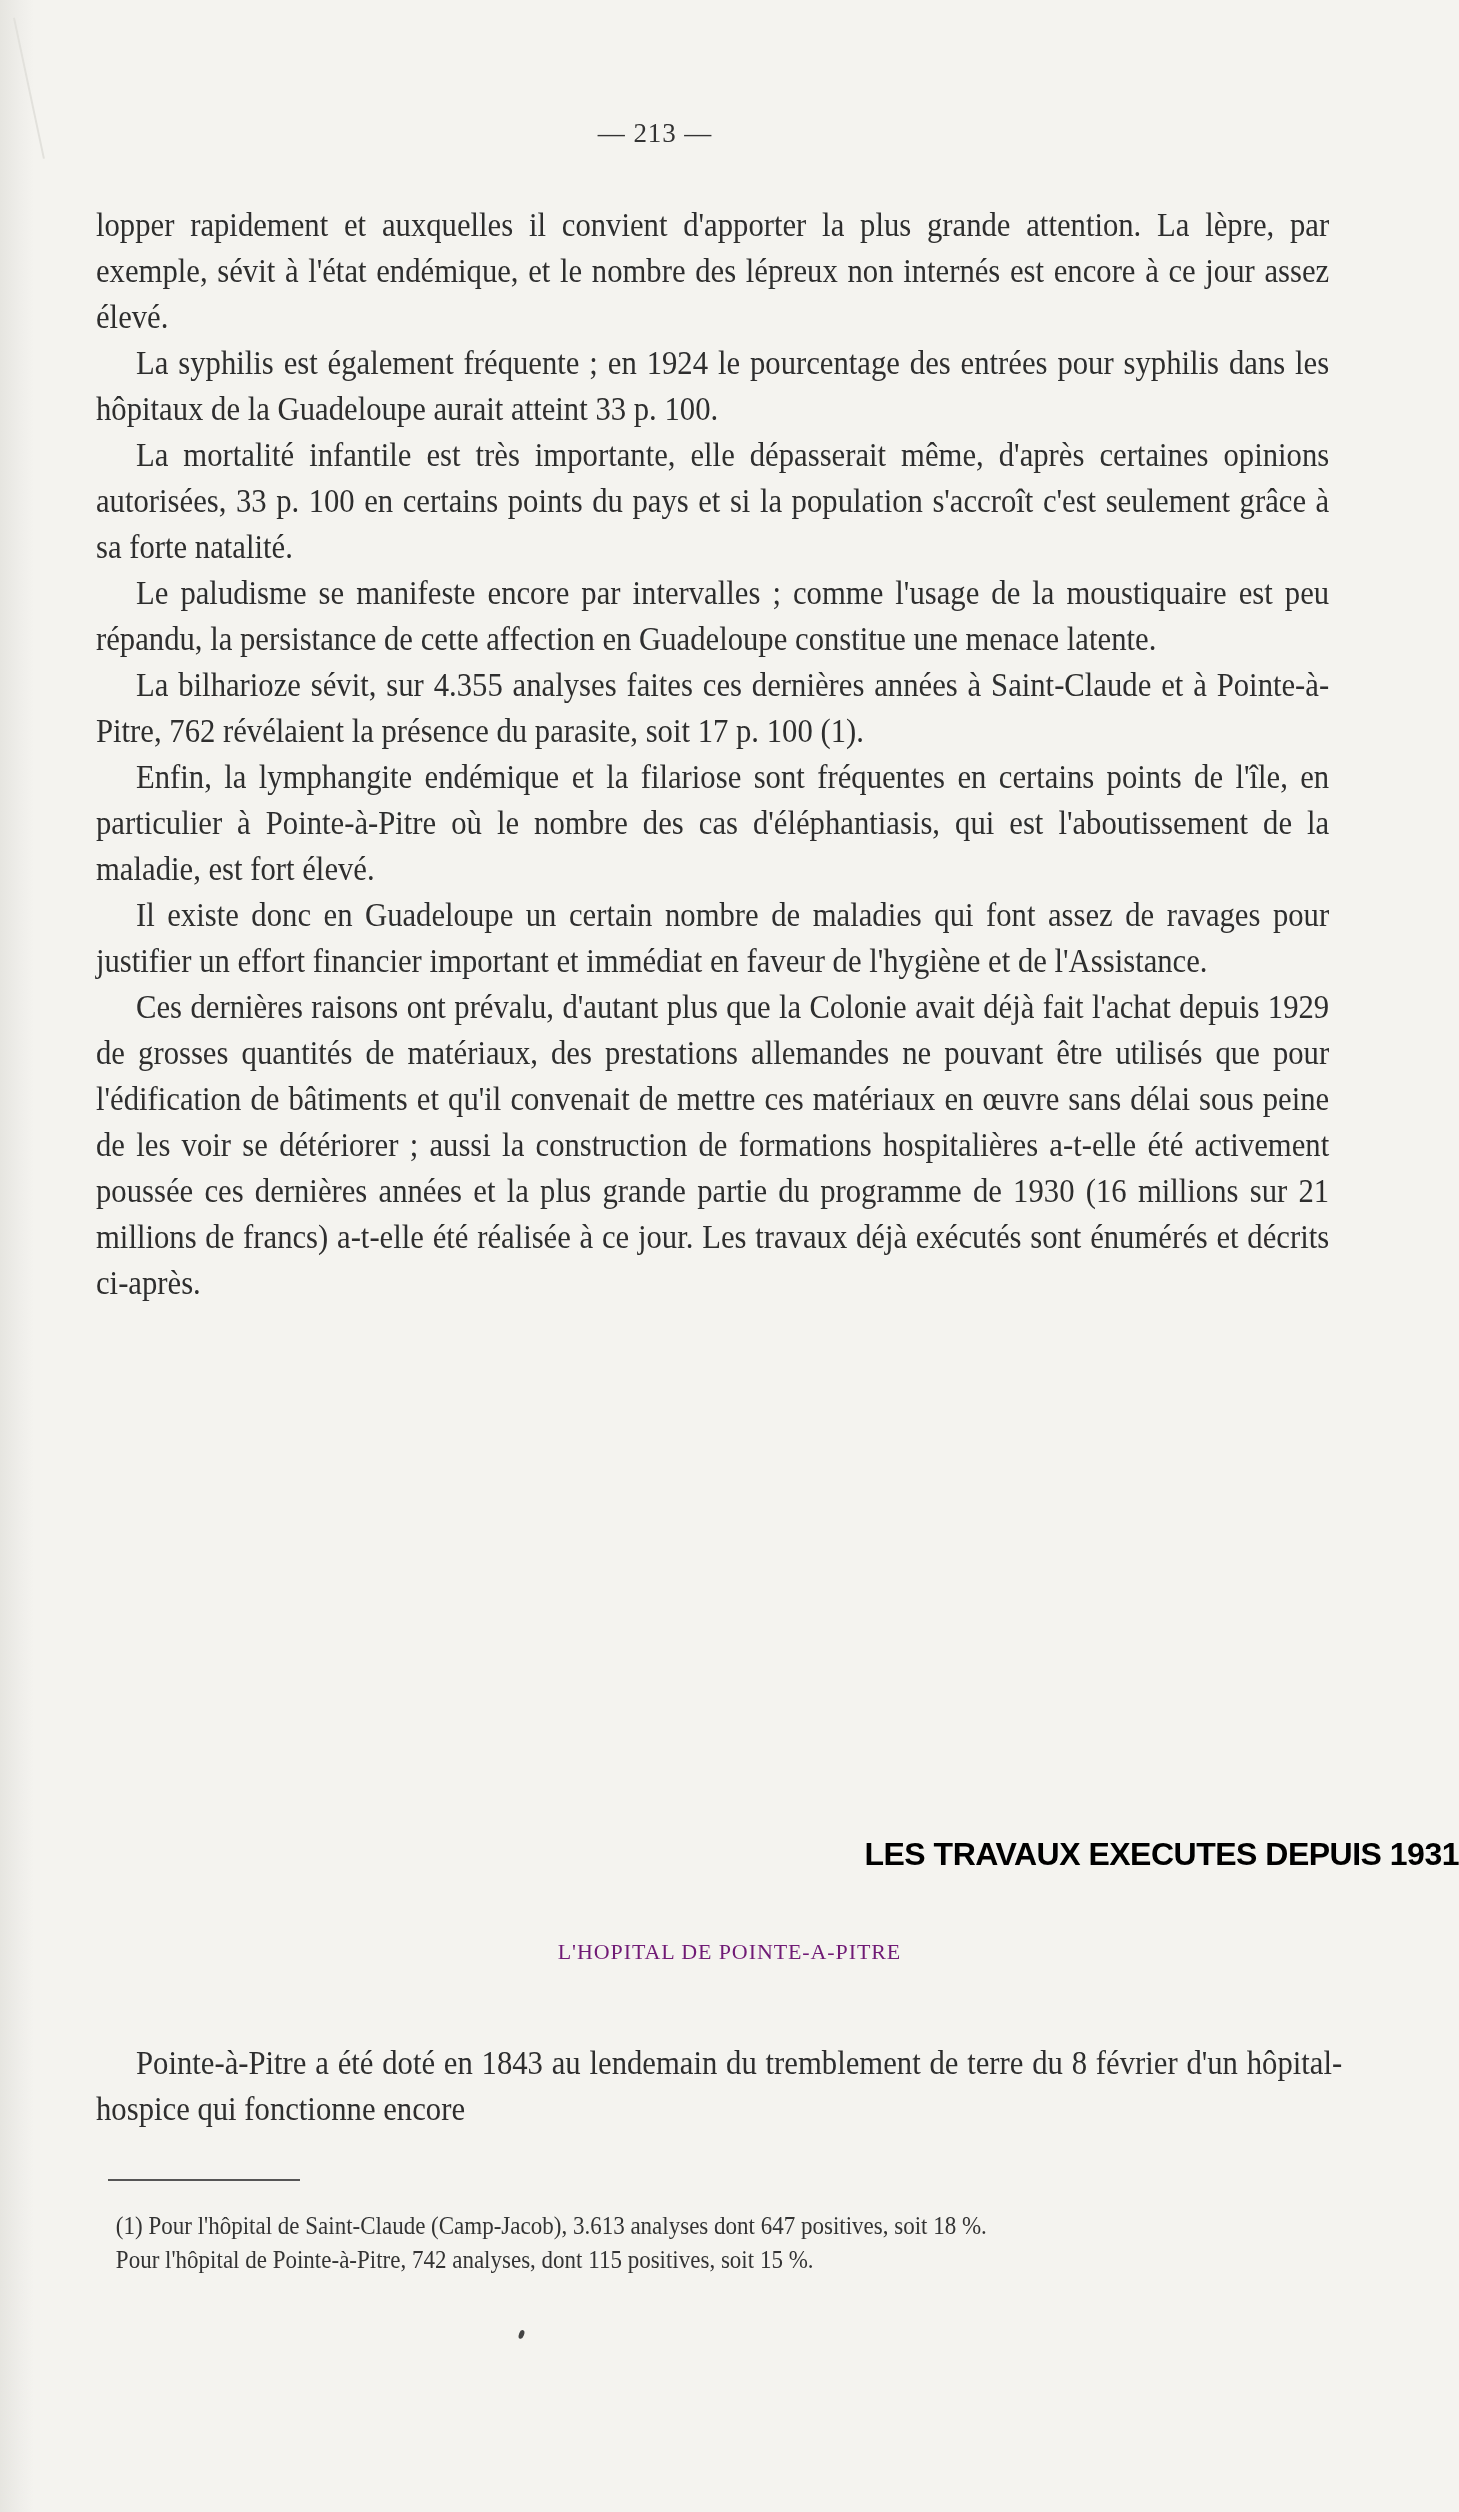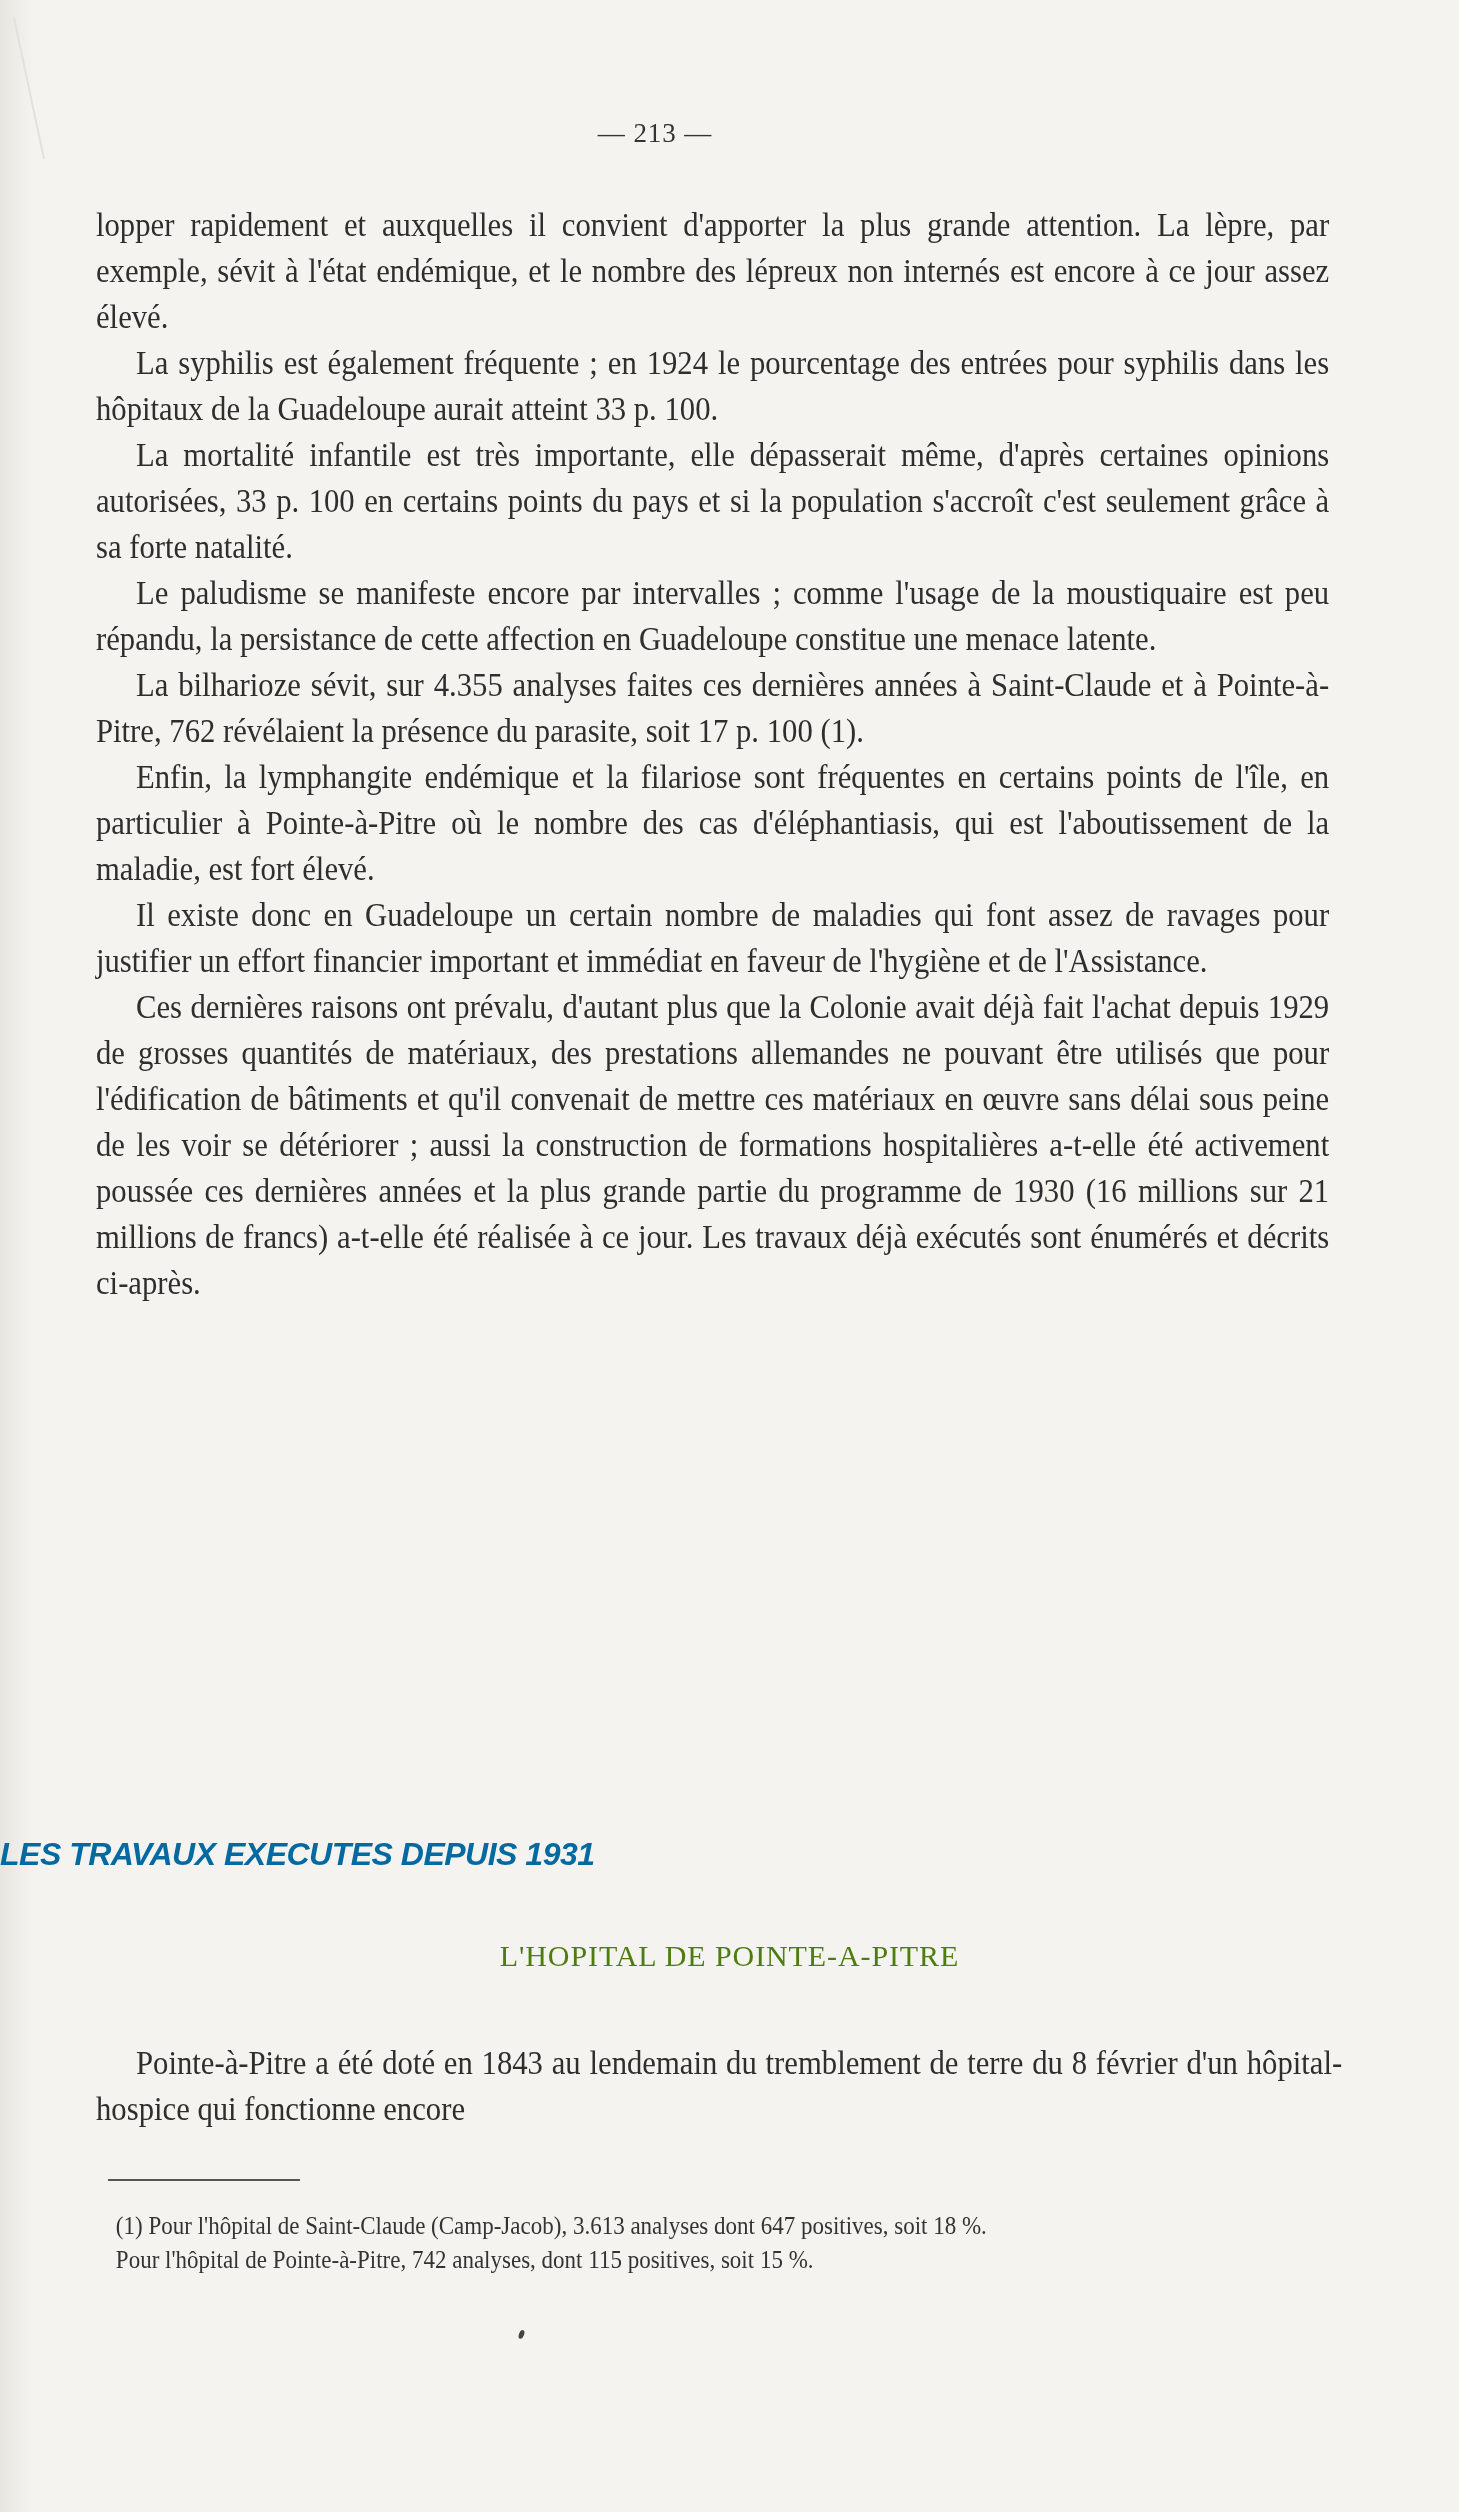--- a/index.html
+++ b/index.html
@@ -57,37 +57,36 @@
       text-indent: 43px;
     }
     .body-text p.no-indent {
       text-indent: 0;
     }
     .section-heading {
       position: absolute;
       top: 1836px;
       left: 0;
       width: 1459px;
-      text-align: left;
+      text-align: right;
       font-family: "Liberation Sans", "DejaVu Sans", sans-serif;
       font-weight: bold;
       font-size: 32px;
-      color: #0369a1;
+      color: #000000;
       letter-spacing: -0.5px;
-      font-style: italic;
     }
     .sub-heading {
       position: absolute;
       top: 1939px;
       left: 0;
       width: 1459px;
       text-align: center;
-      font-size: 30px;
+      font-size: 22px;
       letter-spacing: 0.9px;
-      color: #4d7c0f;
+      color: #701a75;
     }
     .closing-text {
       position: absolute;
       left: 96px;
       top: 2040px;
       font-size: 33px;
       line-height: 46px;
       text-align: justify;
       color: #2e2e2e;
       transform: scaleX(0.93);

